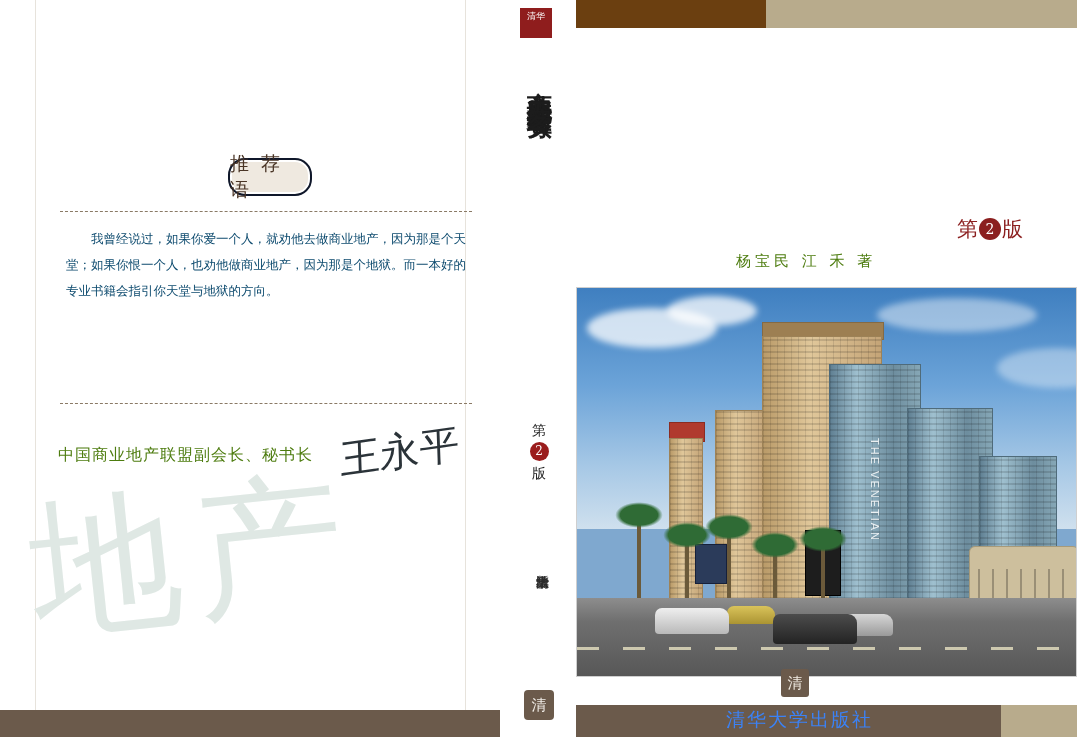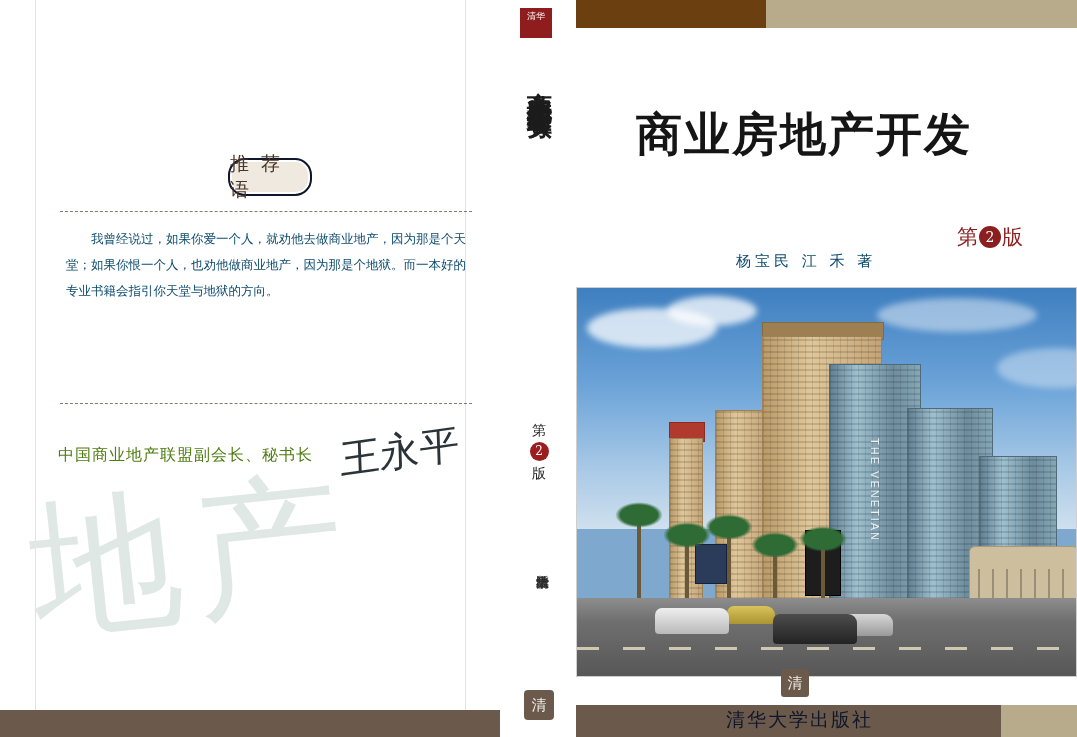--- a/index.html
+++ b/index.html
@@ -241,40 +241,39 @@
     padding-right: 4px;
   }
   .edition-badge {
     position: absolute;
     left: 381px; top: 216px;
     color: #8b1f1f;
     font-size: 21px;
     line-height: 26px;
     font-family: "DejaVu Serif", "Liberation Serif", serif;
     white-space: nowrap;
-    margin-top: 8px;
   }
   .edition-badge .circle {
     display: inline-block;
     width: 22px; height: 22px;
     border-radius: 50%;
     background: #8b1f1f;
     color: #ffffff;
     font-size: 14px;
     line-height: 22px;
     text-align: center;
     vertical-align: 2px;
     margin: 0 1px;
   }
   .authors {
     position: absolute;
     left: 160px; top: 252px;
     font-size: 15px;
     letter-spacing: 4px;
-    color: #0c4a6e;
+    color: #4d7c0f;
     font-family: "DejaVu Serif", "Liberation Serif", serif;
   }
 
   
   .photo {
     position: absolute;
     left: 0px; top: 287px;
     width: 501px; height: 390px;
     overflow: hidden;
     background: #7fa8cf;
@@ -419,21 +418,21 @@
     color: #efe9e0;
     font-size: 15px;
     text-align: center;
     line-height: 28px;
     border-radius: 3px;
     font-family: "DejaVu Serif", "Liberation Serif", serif;
   }
   .publisher {
     position: absolute;
     left: 150px; bottom: 4px;
-    color: #0f172a;
+    color: #3b82f6;
     font-size: 19px;
     letter-spacing: 2px;
     font-family: "DejaVu Serif", "Liberation Serif", serif;
   }
 </style>
 </head>
 <body>
 
 <div id="cover">
 
@@ -466,21 +465,20 @@
       <span>版</span>
     </div>
     <div class="spine-pub">清华大学出版社</div>
     <div class="spine-seal">清</div>
   </div>
 
   <div class="front">
     <div class="top-band-brown"></div>
     <div class="top-band-tan"></div>
 
-    <div class="title-main">商业房地产开发</div>
 
 
     <div class="edition-badge">
       <span>第</span><span class="circle">2</span><span>版</span>
     </div>
 
     <div class="authors">杨宝民   江 禾   著</div>
 
     <div class="photo">
       <div class="sky"></div>

